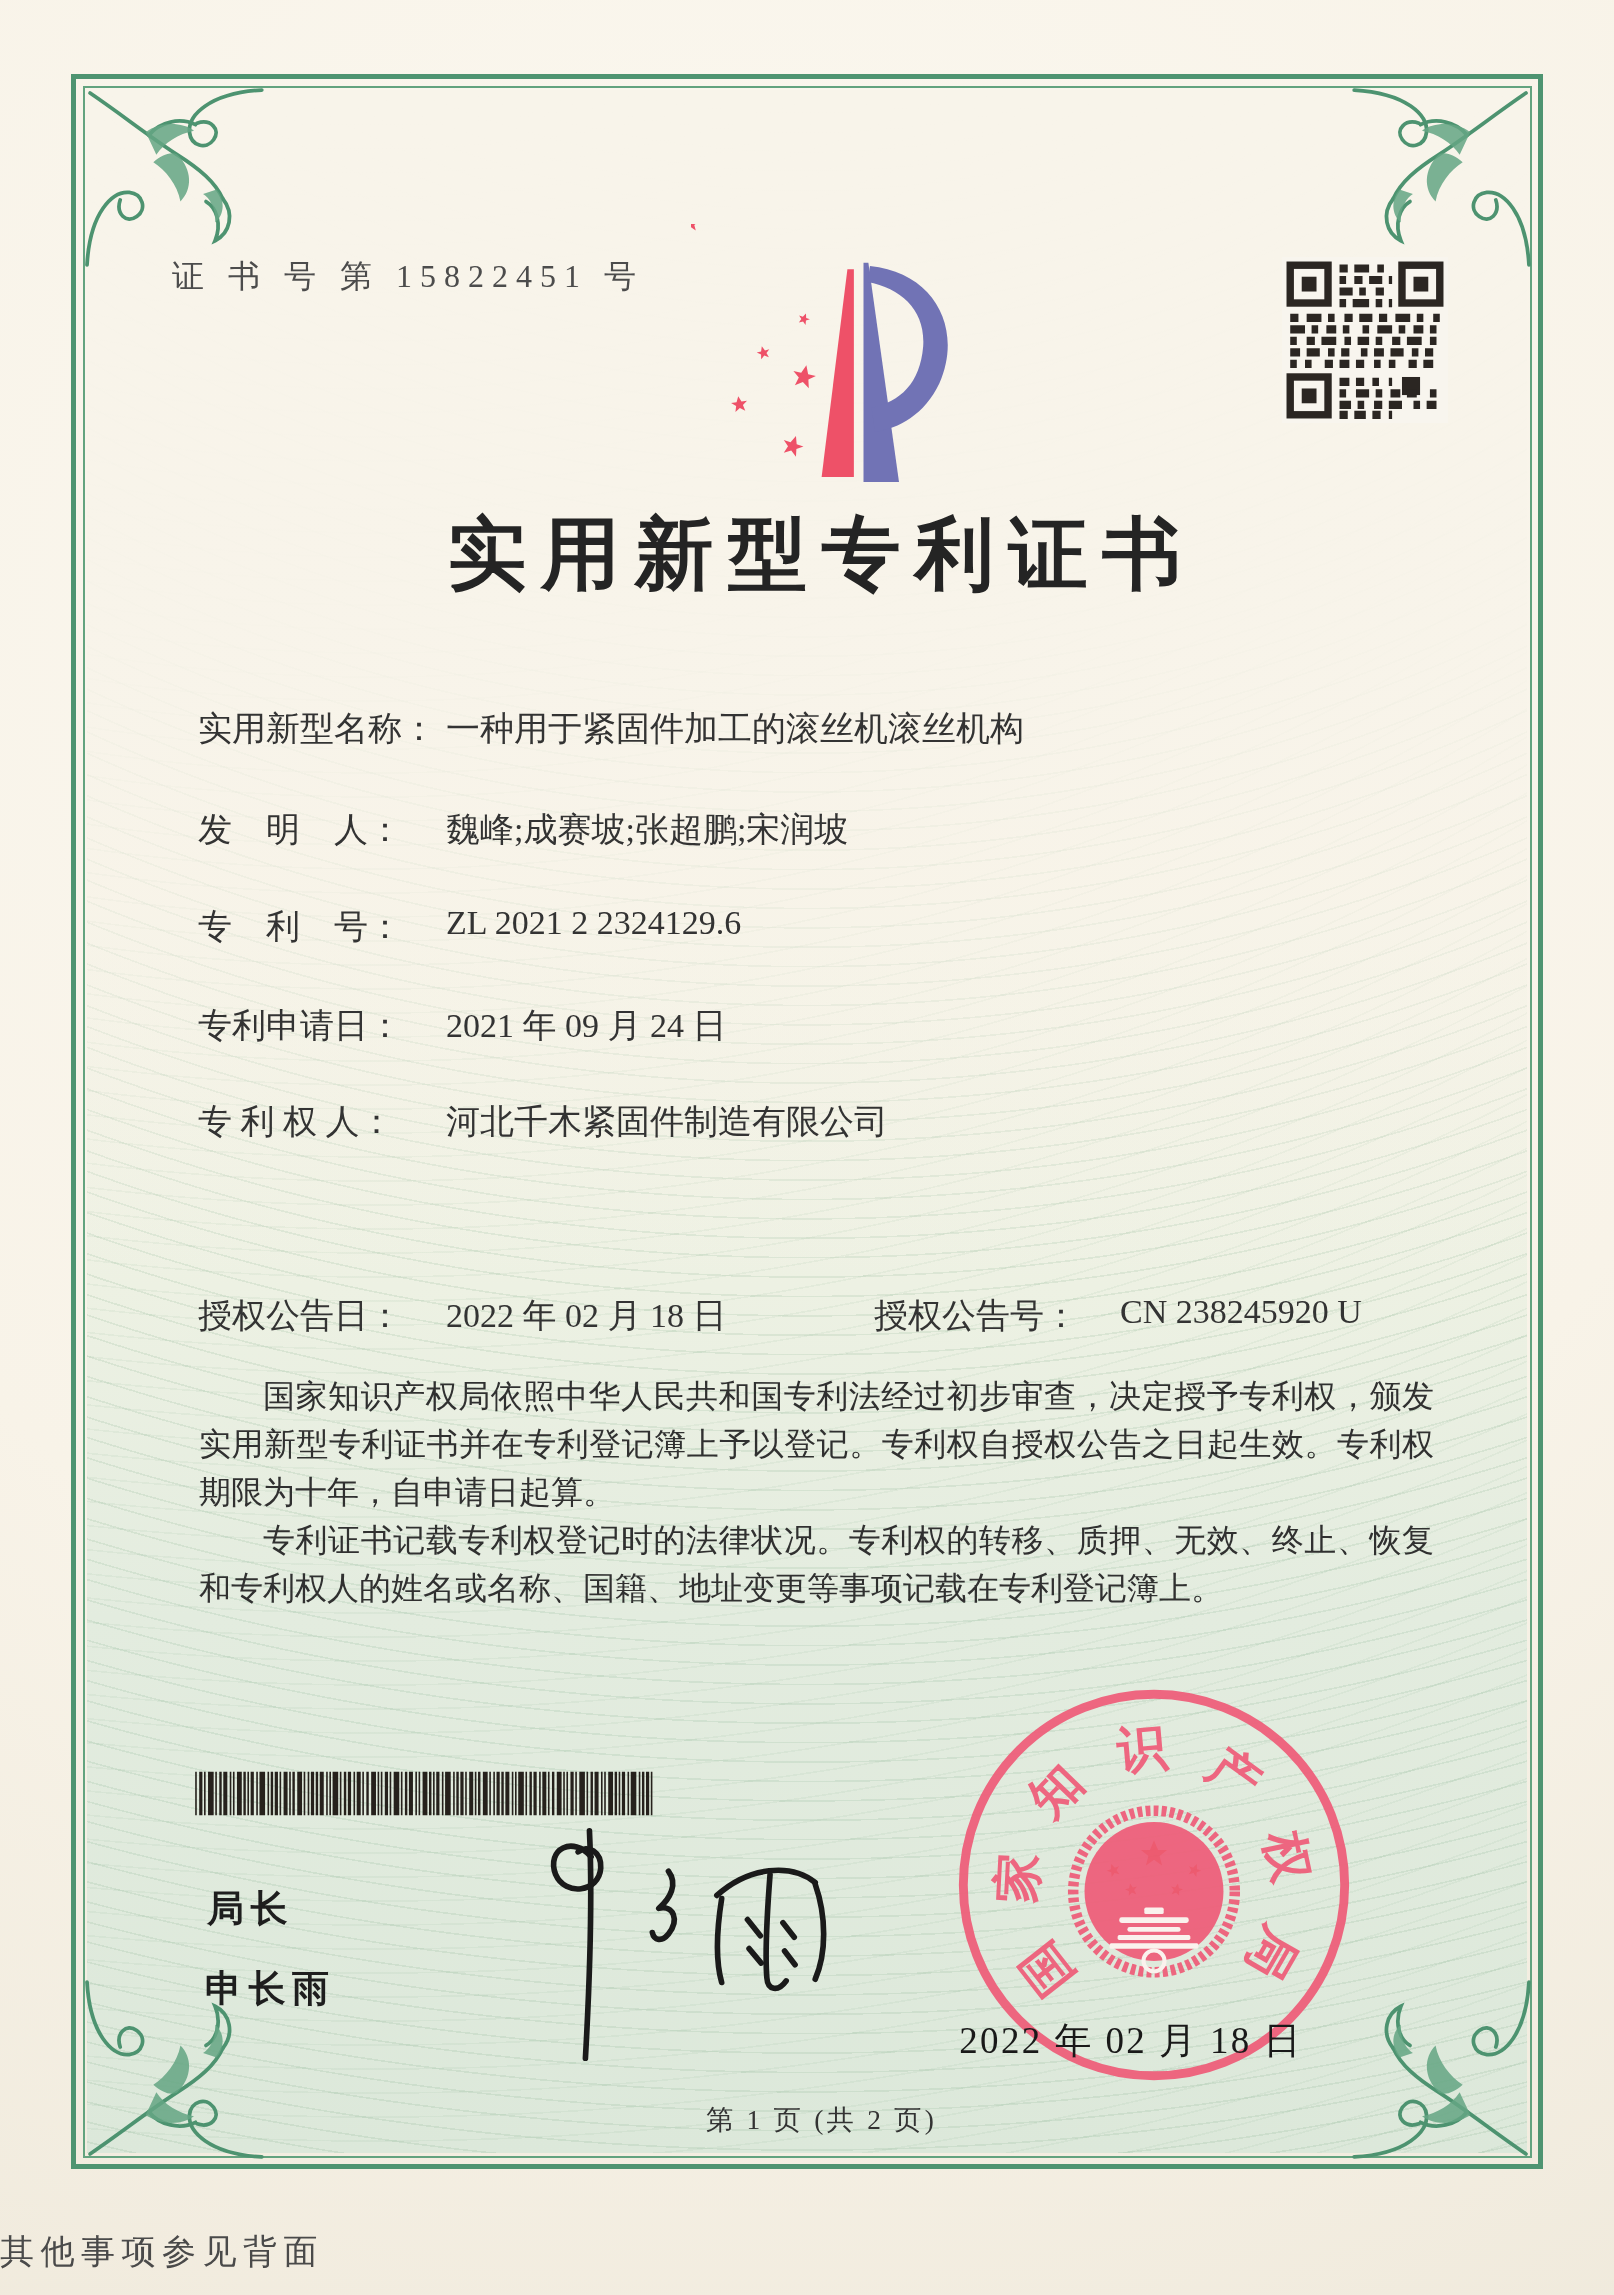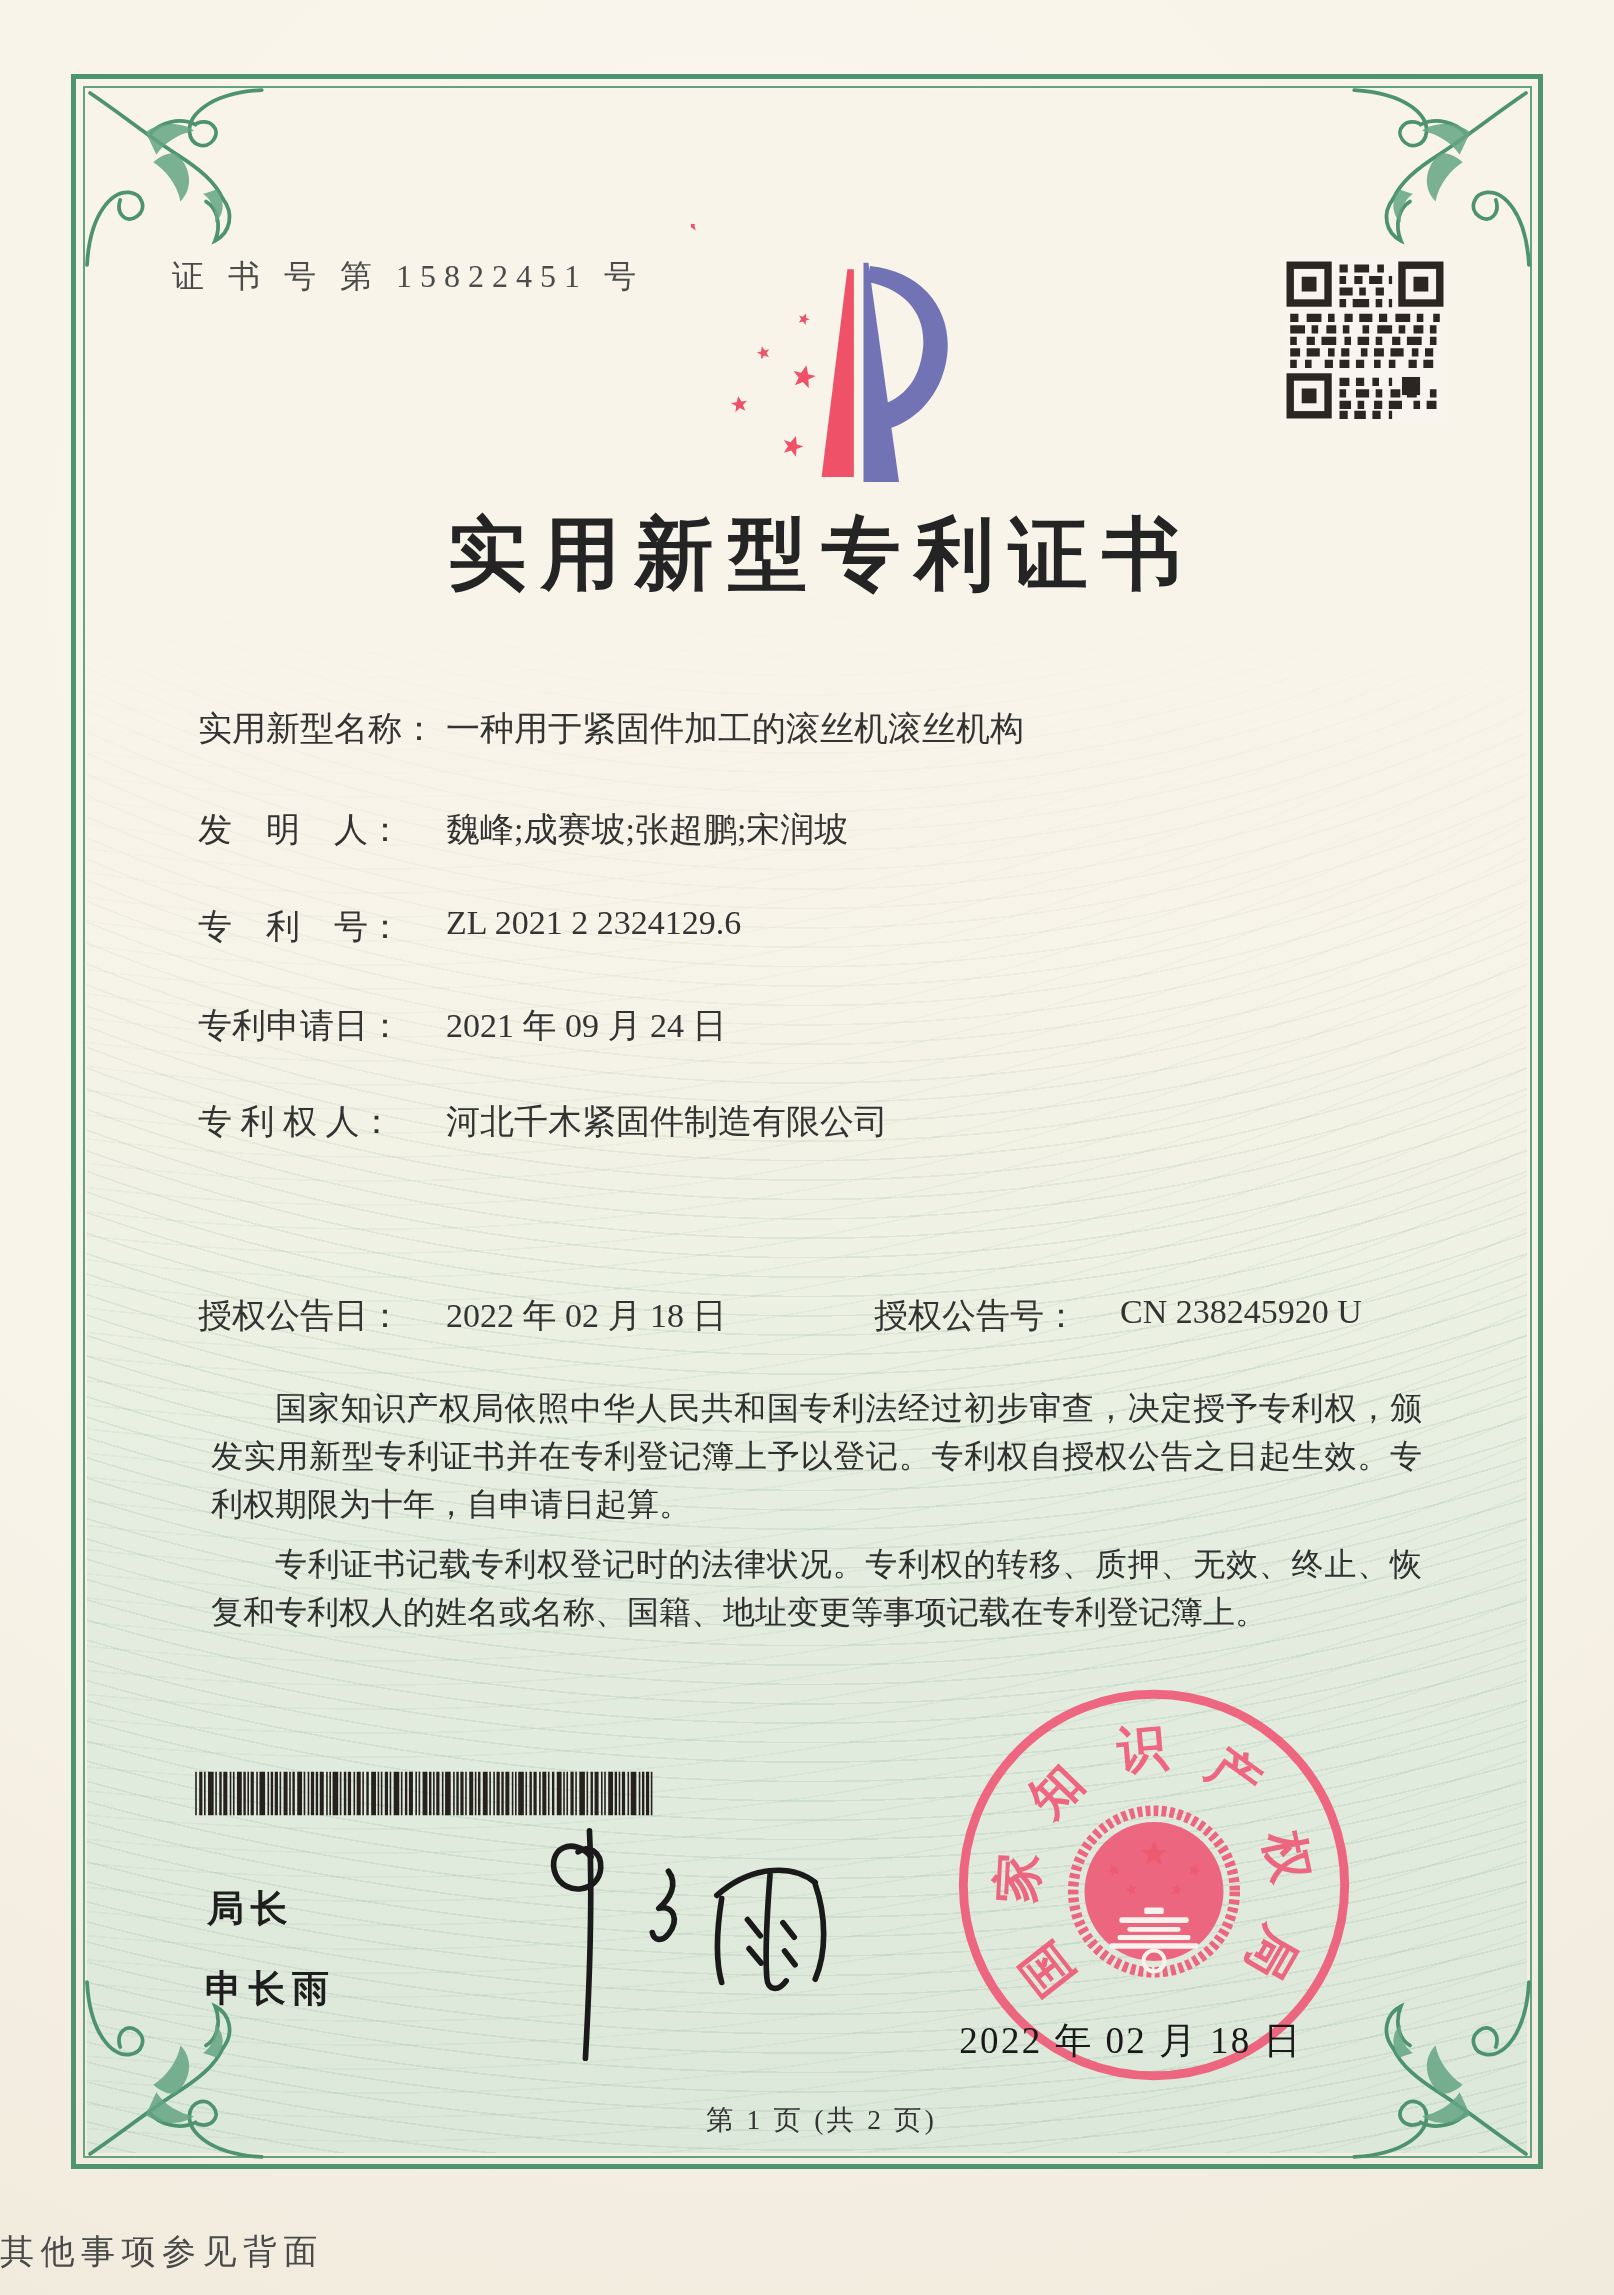--- a/index.html
+++ b/index.html
@@ -33,21 +33,21 @@
   .row{position:absolute;left:198px;width:1243px;font-size:34px;color:#333;}
   .lab{display:inline-block;width:216px;vertical-align:top;white-space:nowrap;}
   .val{display:inline-block;vertical-align:top;margin-left:32px;}
   .addr .val{width:1001px;line-height:1.38;}
   .addr .val span{display:block;}
   .grant2{position:absolute;left:676px;top:0;white-space:nowrap;}
   .grant2 .lab{width:auto;margin-right:10px;text-align:right;}
   
   .paras{position:absolute;left:199px;top:1372px;width:1235px;font-size:32px;line-height:48px;
          text-align:justify;text-justify:inter-ideograph;color:#303030;}
-  .paras p{margin:12px;text-indent:2em;}
+  .paras p{margin:0;text-indent:2em;}
   
   .barcode{position:absolute;left:194px;top:1771px;width:462px;height:45px;}
   .signer-title{position:absolute;left:207px;top:1884px;font-family:Liberation Sans, sans-serif;
         font-size:37px;font-weight:600;letter-spacing:6.5px;color:#1e1e1e;}
   .signer-name{position:absolute;left:205px;top:1964px;font-family:"Liberation Sans","DejaVu Sans",sans-serif;
         font-size:37px;font-weight:600;letter-spacing:6.5px;color:#1e1e1e;}
   .signature{position:absolute;left:510px;top:1818px;width:404px;height:258px;}
   .seal{position:absolute;left:952px;top:1683px;width:404px;height:404px;opacity:0.93;}
   .seal-date{position:absolute;left:939px;top:2016px;width:384px;text-align:center;
         font-size:37px;letter-spacing:2.4px;color:#191919;white-space:nowrap;}

